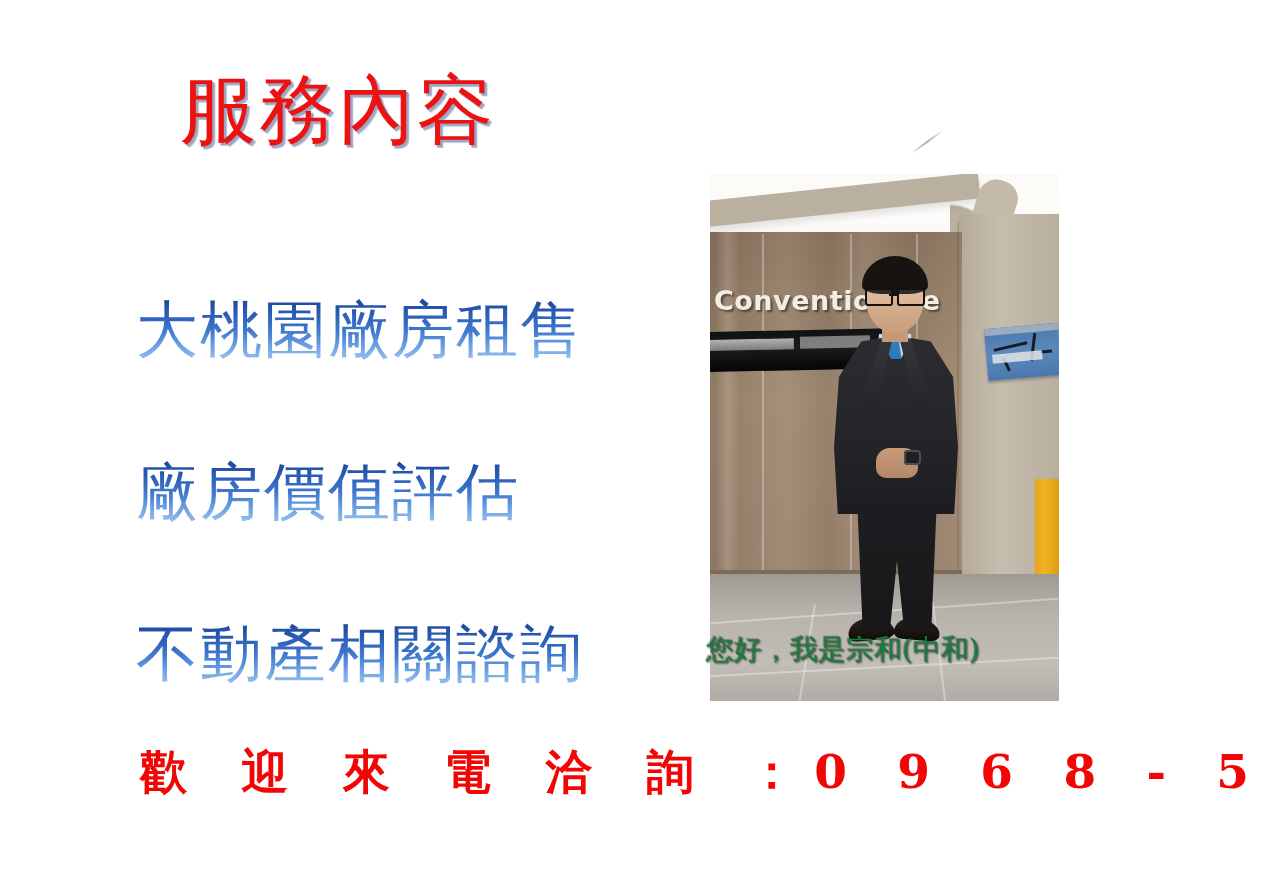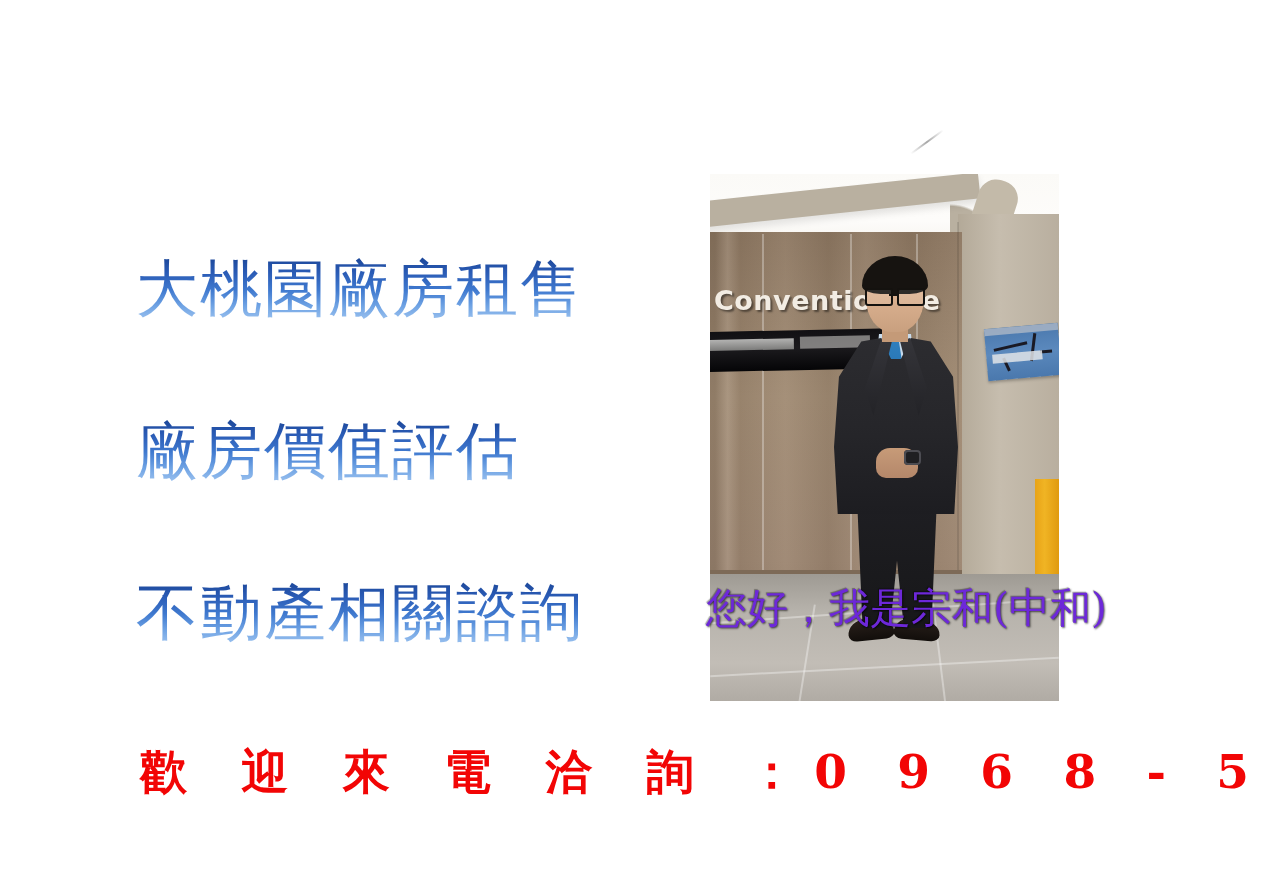--- a/index.html
+++ b/index.html
@@ -62,21 +62,21 @@
     position: absolute;
     left: 0;
     top: 0;
     color: transparent;
     text-shadow:
       0 0 5px rgba(255,255,255,0.95),
       1px 1px 0 rgba(255,255,255,0.9),
      -1px -1px 0 rgba(255,255,255,0.9);
     z-index: -1;
   }
-  .service-wrap { position: relative; display: inline-block; }
+  .service-wrap { position: relative; display: inline-block; margin-top: 41px; }
 
   #service-1 { top: 258px; }
   #service-2 { top: 420px; }
   #service-3 { top: 582px; }
 
   
   .photo {
     position: absolute;
     left: 710px;
     top: 174px;
@@ -315,25 +315,25 @@
     background: linear-gradient(to bottom, #2a211c 0%, #120e0b 100%);
     border-radius: 42% 52% 18% 18% / 70% 70% 30% 30%;
   }
   .shoe-l { left: 20px; transform: rotate(-6deg); }
   .shoe-r { left: 66px; transform: rotate(5deg); }
 
   
   .photo-caption {
     position: absolute;
     left: 706px;
-    top: 588px;
+    top: 636px;
     font-family: "DejaVu Serif", "Liberation Serif", serif;
-    font-size: 41px;
+    font-size: 28px;
     line-height: 1;
-    color: #6d28d9;
+    color: #15803d;
     white-space: nowrap;
     text-shadow:
       1px 1px 2px rgba(0,0,0,0.65),
      -1px -1px 1px rgba(0,0,0,0.35);
     z-index: 6;
   }
 
   
   .streak {
     position: absolute;
@@ -358,20 +358,21 @@
     white-space: nowrap;
   }
   .contact .cn { letter-spacing: 19px; margin-top: 29px; }
   .contact .num { letter-spacing: 17px; }
 </style>
 </head>
 <body>
 
 <div id="slide">
 
+  <div class="headline">服務內容</div>
 
   <div class="service-line" id="service-1">
     <span class="service-wrap">
       <span class="halo">大桃園廠房租售</span>
       <span class="grad">大桃園廠房租售</span>
     </span>
   </div>
 
   <div class="service-line" id="service-3">
     <span class="service-wrap">

